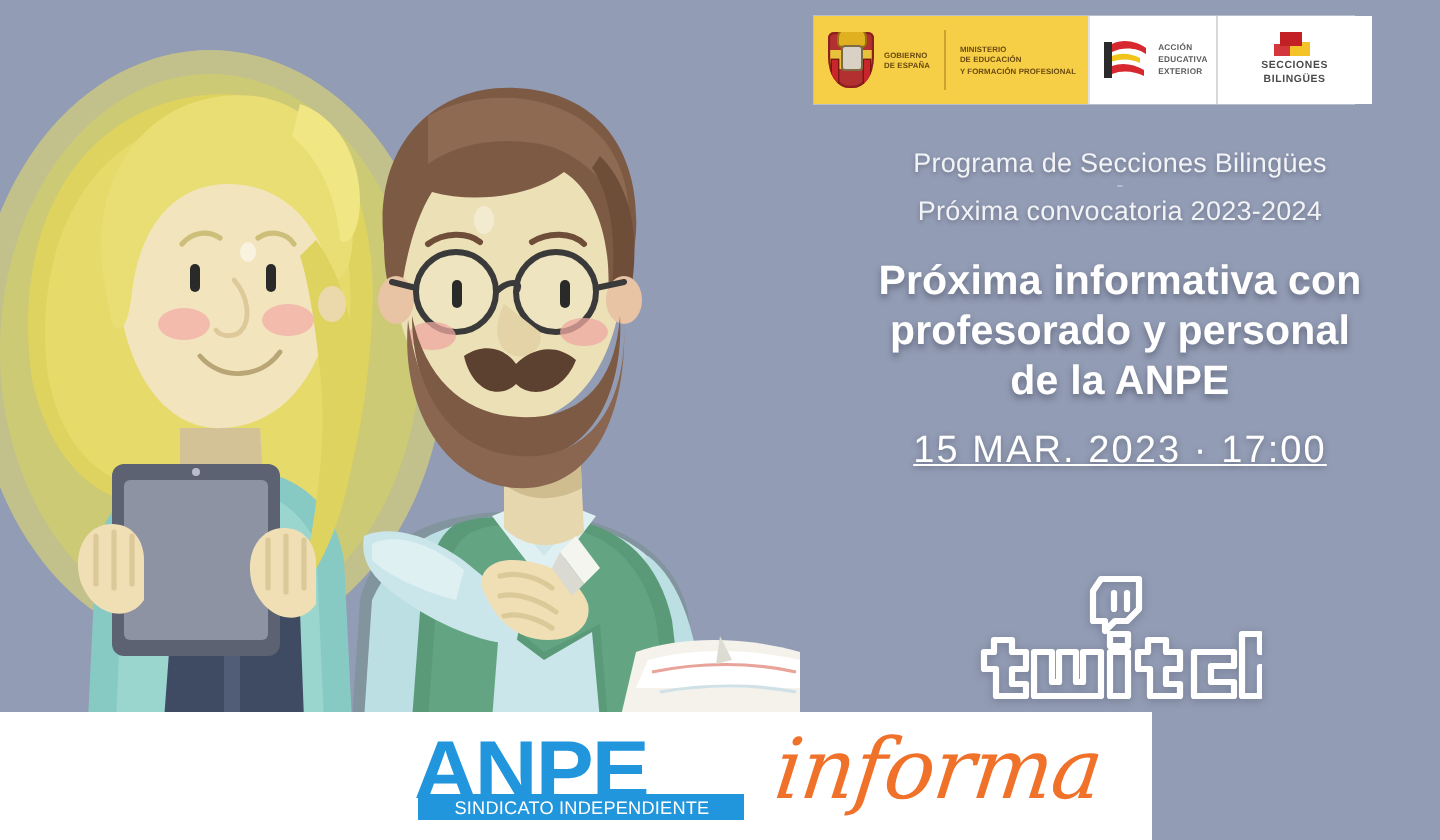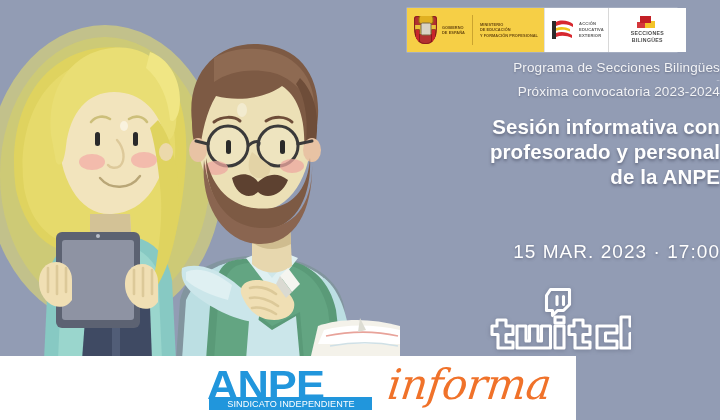--- a/index.html
+++ b/index.html
@@ -71,36 +71,37 @@
   }
   .sb-mark { width:24px; height:13px; position:relative; }
   .sb-mark i { position:absolute; }
   .sb-mark .r1 { left:5px; top:0; width:11px; height:7px; background:#c32026; }
   .sb-mark .y1 { left:10px; top:5px; width:10px; height:7px; background:#f3c328; }
   .sb-mark .r2 { left:2px; top:6px; width:8px; height:6px; background:#d4373b; }
   .sb-txt { font-size:5.2px; line-height:1.42; font-weight:700; color:#4a4a4a; letter-spacing:.06em; text-align:center; }
 
   
   #textblock {
-    position:absolute; left:400px; top:60px; width:320px; text-align:right; color:#ffffff;
+    position:absolute; left:400px; top:74px; width:320px; text-align:center; color:#ffffff;
   }
   .sub-line {
     font-size:13.5px; font-weight:400; letter-spacing:.01em; color:#f2f3f6;
     text-shadow:0 1px 2px rgba(60,65,85,.45);
   }
   .sub-dash { font-size:11px; line-height:7px; color:#c7ccda; opacity:.75; margin:1px 0 1px; }
   .title {
     margin-top:16px;
     font-size:20.5px; font-weight:700; line-height:1.21; letter-spacing:.005em;
     color:#ffffff; text-shadow:0 2px 3px rgba(55,60,80,.5);
   }
   .date {
-    margin-top:52px;
+    margin-top:12px;
     font-size:19px; font-weight:400; letter-spacing:.055em; color:#ffffff;
     text-shadow:0 1px 3px rgba(55,60,80,.45);
+    text-decoration:underline;
   }
 
   
   #twitch {
     position:absolute; left:400px; top:286px; width:320px;
     display:flex; flex-direction:column; align-items:center;
   }
   #twitch svg { display:block; filter:drop-shadow(0 1px 2px rgba(60,65,85,.35)); }
 
   
@@ -315,21 +316,21 @@
       </div>
     </div>
 
   </div>
 
   <div id="textblock">
     <div class="sub-line">Programa de Secciones Bilingües</div>
     <div class="sub-dash">-</div>
     <div class="sub-line">Próxima convocatoria 2023-2024</div>
     <div class="title">
-      <div>Sesión informativa con</div>
+      <div>Próxima informativa con</div>
       <div>profesorado y personal</div>
       <div>de la ANPE</div>
     </div>
     <div class="date">15 MAR. 2023 · 17:00</div>
   </div>
 
   <div id="twitch">
     <svg width="142" height="66" viewBox="0 0 142 66" xmlns="http://www.w3.org/2000/svg" aria-hidden="true">
       <g fill="none" stroke="#ffffff" stroke-width="3.1" stroke-linejoin="round" stroke-linecap="round">
 

